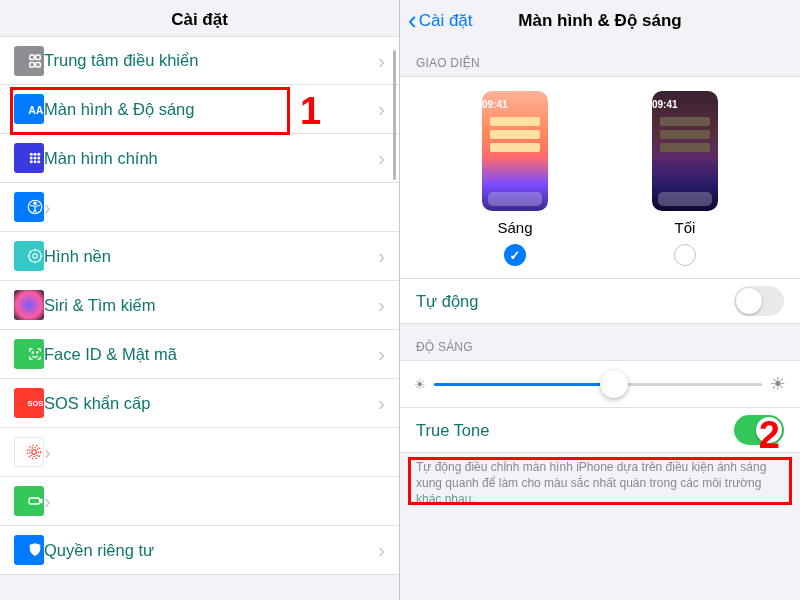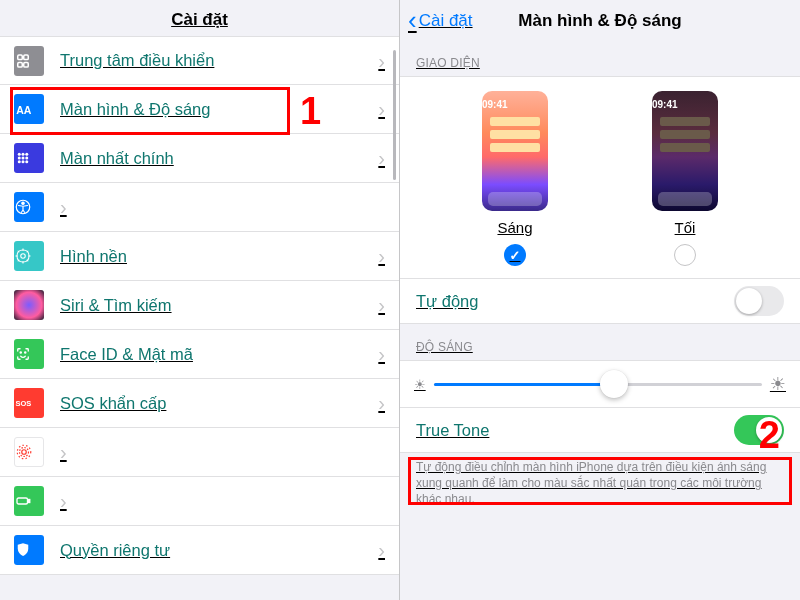--- a/index.html
+++ b/index.html
@@ -1,26 +1,26 @@
 <!DOCTYPE html>
 <html><head>
 <meta charset="utf-8">
 <style>
   * { box-sizing: border-box; margin: 0; padding: 0; font-family: -apple-system, "Helvetica Neue", Arial, sans-serif; }
   body { width: 800px; height: 600px; background: #fff; display: flex; overflow: hidden; }
-  .panel { height: 600px; background: #f2f2f7; position: relative; overflow: hidden; text-decoration: underline; }
+  .panel { height: 600px; background: #f2f2f7; position: relative; overflow: hidden; }
   .panel-left { width: 400px; border-right: 1px solid #c6c6c8; }
   .panel-right { width: 400px; }
 
   
   .header { text-align: center; padding: 10px 0 6px; font-size: 17px; font-weight: 600; color: #000; background: #f2f2f7; position: relative; }
   .list { background: #fff; }
   .row { display: flex; align-items: center; height: 49px; padding: 0 14px; border-bottom: 0.5px solid #e0e0e2; position: relative; }
   .row:first-child { border-top: 0.5px solid #e0e0e2; }
-  .icon-box { width: 30px; height: 30px; border-radius: 3px; display: flex; align-items: center; justify-content: flex-start; margin-right: 16px; flex-shrink: 0; }
+  .icon-box { width: 30px; height: 30px; border-radius: 3px; display: flex; align-items: center; justify-content: flex-end; margin-right: 0; flex-shrink: 0; }
   .icon-box svg { width: 18px; height: 18px; }
   .row-label { flex: 1; font-size: 16.5px; color: #0f766e; }
   .chevron { color: #c5c5c7; font-size: 20px; line-height: 1; }
 
   
   .hl { position: absolute; border: 3px solid #ff0000; pointer-events: none; z-index: 5; }
   .ann-num { position: absolute; color: #ff0000; font-size: 38px; font-weight: 800; z-index: 6; pointer-events:none; font-family: Arial, sans-serif;}
 
   
   .nav-bar { display: flex; align-items: center; padding: 8px 8px 6px; position: relative; height: 40px; }
@@ -104,21 +104,21 @@
             <circle cx="12" cy="7" r="2"></circle>
             <circle cx="17" cy="7" r="2"></circle>
             <circle cx="7" cy="12" r="2"></circle>
             <circle cx="12" cy="12" r="2"></circle>
             <circle cx="17" cy="12" r="2"></circle>
             <circle cx="7" cy="17" r="2"></circle>
             <circle cx="12" cy="17" r="2"></circle>
             <circle cx="17" cy="17" r="2"></circle>
           </svg>
       </div>
-      <span class="row-label">Màn nhất chính</span>
+      <span class="row-label">Màn hình chính</span>
       <span class="chevron">›</span>
     </div>
 
     <div class="row">
       <div class="icon-box" style="background:#007aff">
         <svg viewBox="0 0 24 24" fill="none" stroke="#fff" stroke-width="1.6">
             <circle cx="12" cy="12" r="9"></circle>
             <circle cx="12" cy="7" r="1.6" fill="#fff"></circle>
             <path d="M6 10l6 1 6-1M12 11v5M10 19l2-3 2 3" stroke-linecap="round"></path>
           </svg>

